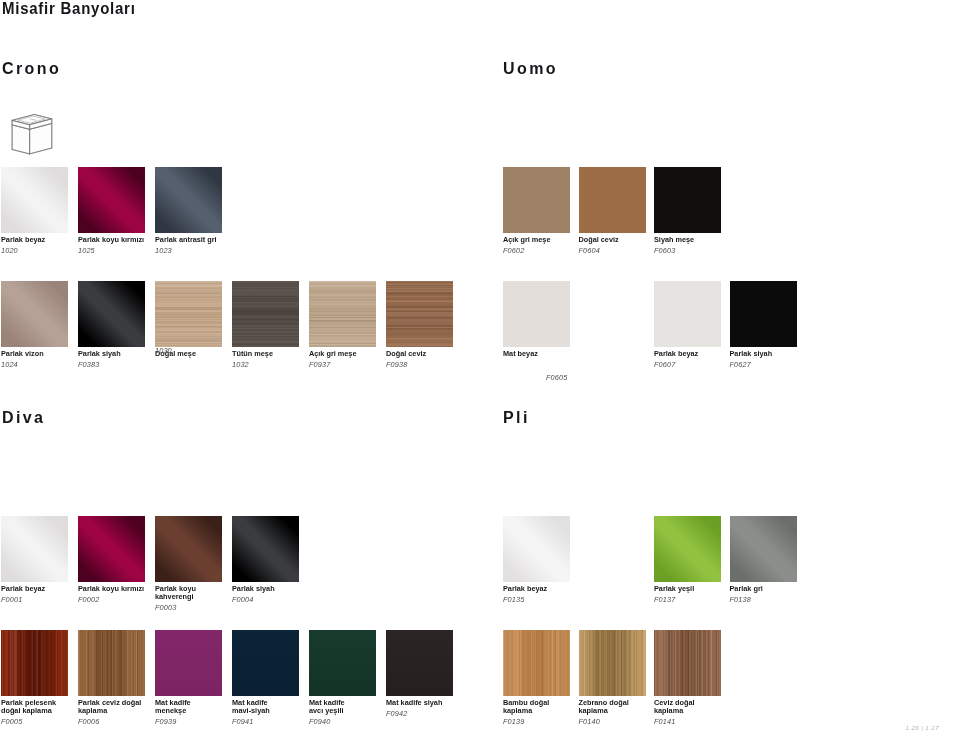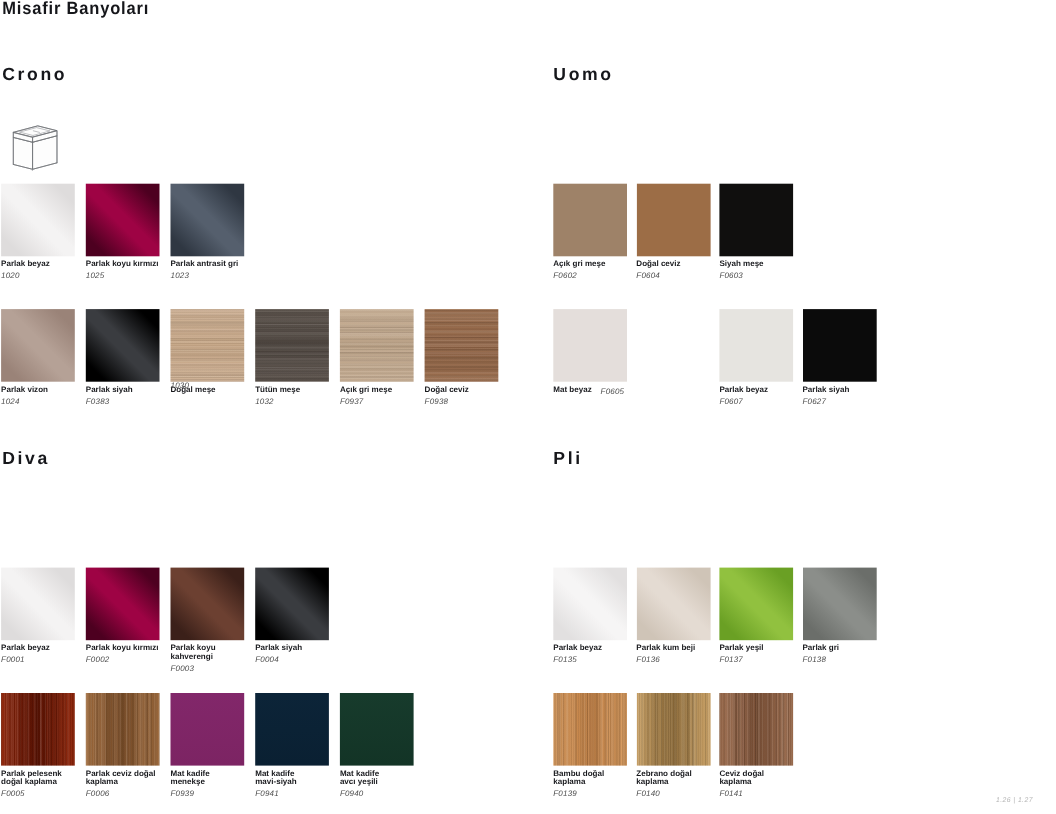--- a/index.html
+++ b/index.html
@@ -84,21 +84,21 @@
       <div class="cd" style="top: 78.6px;">F0604</div>
     </div>
     <div class="sw" style="left: 654px; top: 167px;">
       <div class="chip" style="background: rgb(16, 15, 14);"></div>
       <div class="nm">Siyah meşe</div>
       <div class="cd" style="top: 78.6px;">F0603</div>
     </div>
     <div class="sw" style="left: 503px; top: 281px;">
       <div class="chip" style="background: rgb(228, 222, 219);"></div>
       <div class="nm">Mat beyaz</div>
-      <div class="cd" style="top: 70px; padding-left: 43px;">F0605</div>
+      <div class="cd" style="top: 92px; padding-left: 43px;">F0605</div>
     </div>
     <div class="sw" style="left: 654px; top: 281px;">
       <div class="chip" style="background: rgb(230, 228, 224);"></div>
       <div class="nm">Parlak beyaz</div>
       <div class="cd" style="top: 78.6px;">F0607</div>
     </div>
     <div class="sw" style="left: 729.5px; top: 281px;">
       <div class="chip" style="background: rgb(11, 11, 11);"></div>
       <div class="nm">Parlak siyah</div>
       <div class="cd" style="top: 78.6px;">F0627</div>
@@ -148,30 +148,30 @@
       <div class="nm">Mat kadife
 mavi-siyah</div>
       <div class="cd" style="top: 87.2px;">F0941</div>
     </div>
     <div class="sw" style="left: 309px; top: 630px;">
       <div class="chip" style="background: linear-gradient(rgb(23, 59, 44) 0%, rgb(19, 52, 38) 100%);"></div>
       <div class="nm">Mat kadife
 avcı yeşili</div>
       <div class="cd" style="top: 87.2px;">F0940</div>
     </div>
+    <div class="sw" style="left: 386px; top: 630px;">
+      <div class="chip" style="background: linear-gradient(rgb(43, 37, 36) 0%, rgb(37, 31, 30) 100%);"></div>
+      <div class="nm">Mat kadife siyah</div>
+      <div class="cd" style="top: 78.6px;">F0942</div>
+    </div>
     <div class="sec-title" style="left: 503px; top: 409px;">Pli</div>
     <div class="sw" style="left: 503px; top: 516px;">
       <div class="chip" style="background: linear-gradient(45deg, rgb(226, 224, 224) 0%, rgb(226, 224, 224) 14%, rgb(246, 245, 245) 45%, rgb(246, 245, 245) 55%, rgb(226, 224, 224) 86%, rgb(226, 224, 224) 100%);"></div>
       <div class="nm">Parlak beyaz</div>
       <div class="cd" style="top: 78.6px;">F0135</div>
-    </div>
-    <div class="sw" style="left: 578.5px; top: 516px;">
-      <div class="chip" style="background: linear-gradient(45deg, rgb(207, 196, 183) 0%, rgb(207, 196, 183) 14%, rgb(228, 219, 210) 45%, rgb(228, 219, 210) 55%, rgb(207, 196, 183) 86%, rgb(207, 196, 183) 100%);"></div>
-      <div class="nm">Parlak kum beji</div>
-      <div class="cd" style="top: 78.6px;">F0136</div>
     </div>
     <div class="sw" style="left: 654px; top: 516px;">
       <div class="chip" style="background: linear-gradient(45deg, rgb(106, 160, 36) 0%, rgb(106, 160, 36) 14%, rgb(145, 193, 63) 45%, rgb(145, 193, 63) 55%, rgb(106, 160, 36) 86%, rgb(106, 160, 36) 100%);"></div>
       <div class="nm">Parlak yeşil</div>
       <div class="cd" style="top: 78.6px;">F0137</div>
     </div>
     <div class="sw" style="left: 729.5px; top: 516px;">
       <div class="chip" style="background: linear-gradient(45deg, rgb(107, 110, 106) 0%, rgb(107, 110, 106) 14%, rgb(139, 142, 138) 45%, rgb(139, 142, 138) 55%, rgb(107, 110, 106) 86%, rgb(107, 110, 106) 100%);"></div>
       <div class="nm">Parlak gri</div>
       <div class="cd" style="top: 78.6px;">F0138</div>

